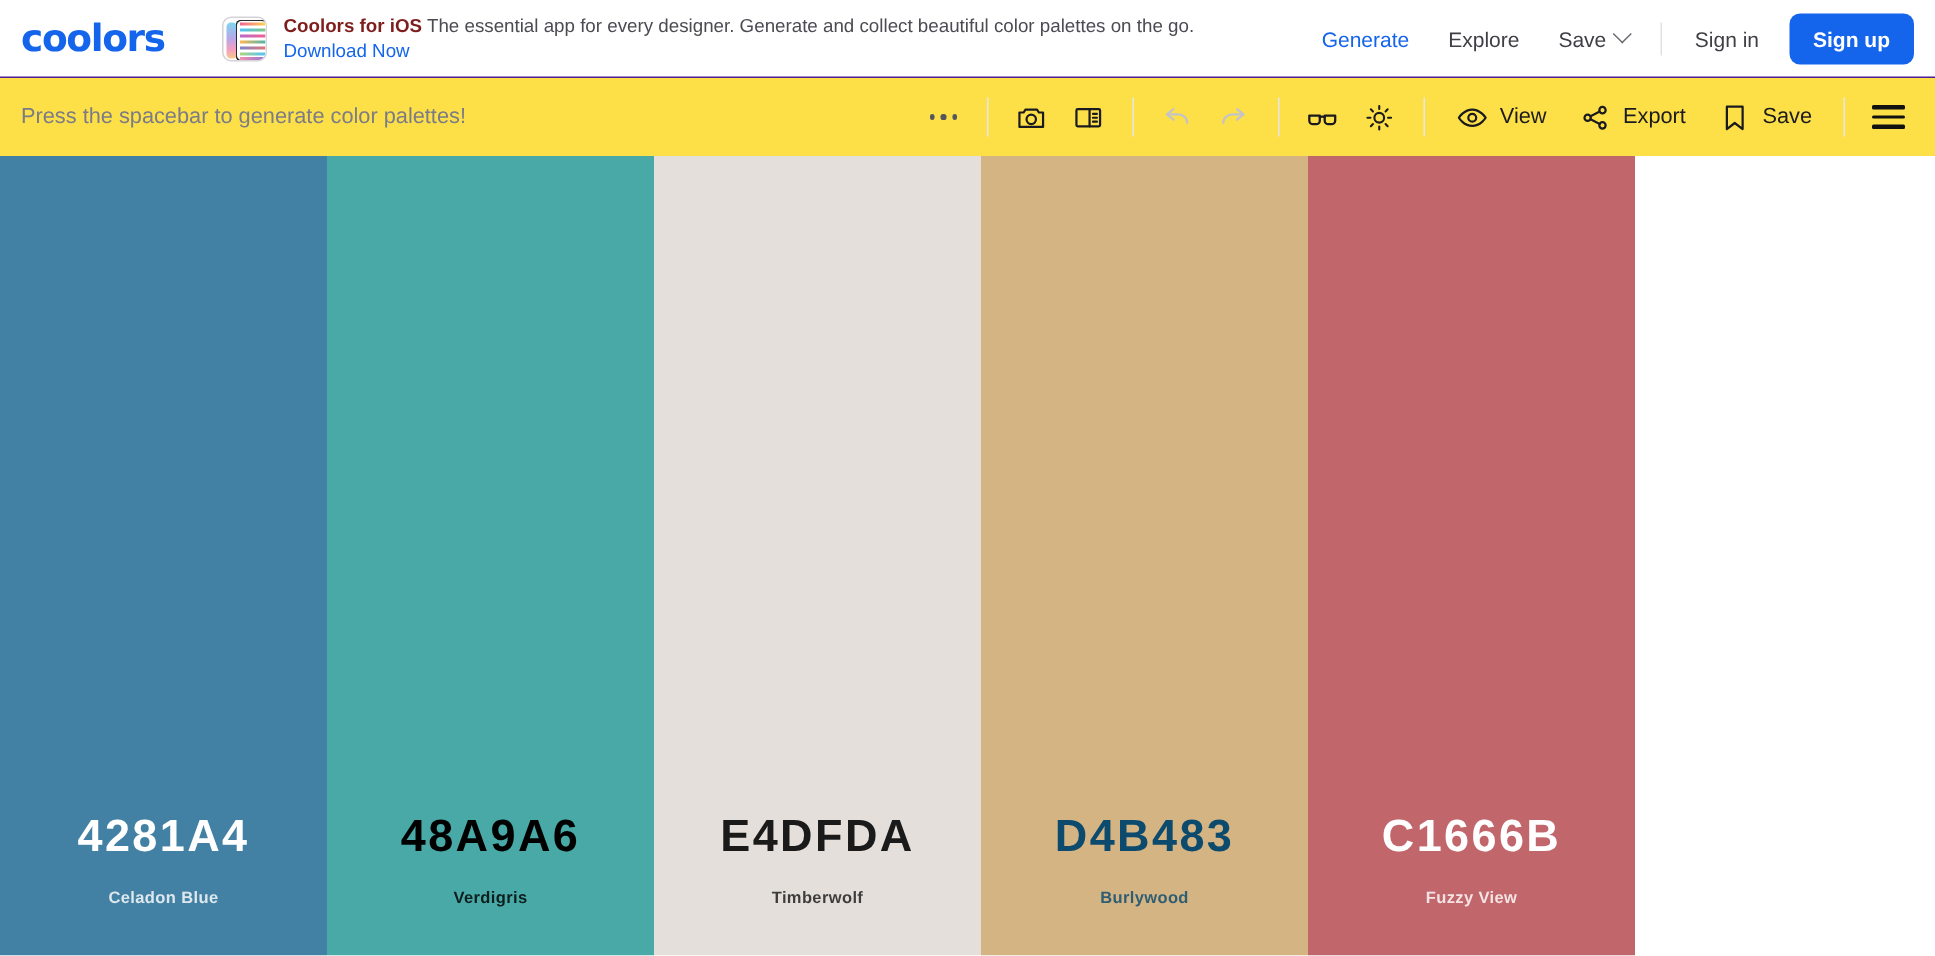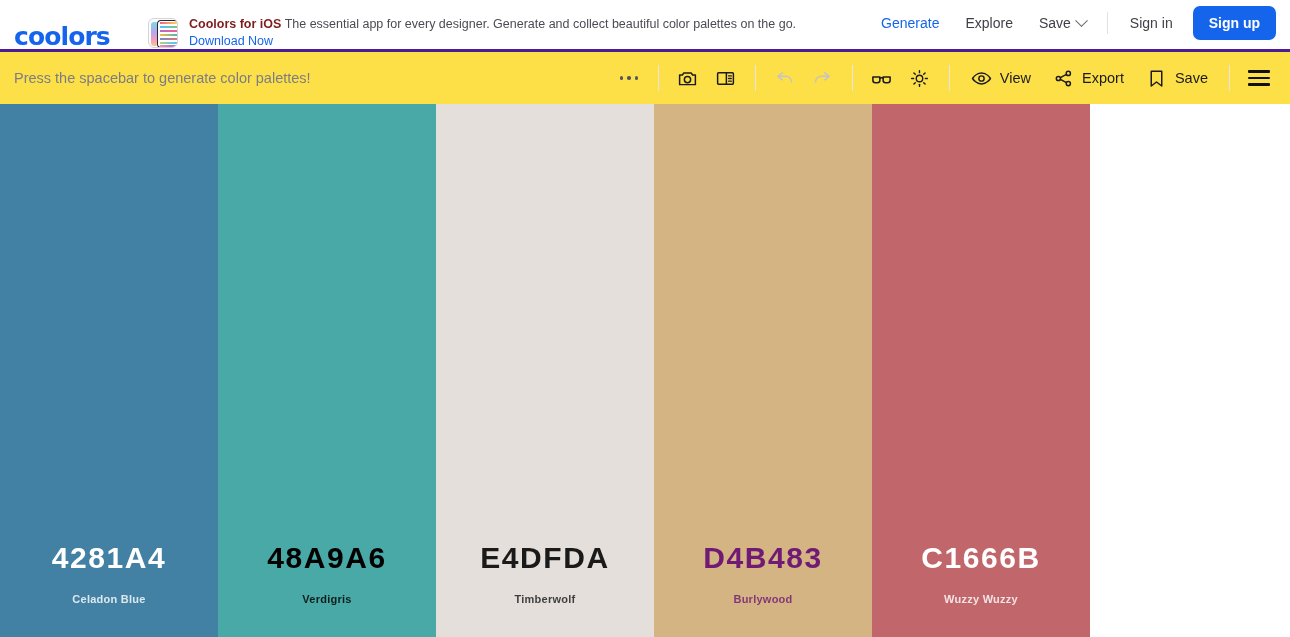--- a/index.html
+++ b/index.html
@@ -9,22 +9,22 @@
     overflow: hidden;
     font-family: "Liberation Sans", sans-serif;
     background: #ffffff;
     -webkit-font-smoothing: antialiased;
   }
 
   
   .header {
     height: 52px;
     display: flex;
-    align-items: flex-end;
-    border-bottom: 3px solid #4c1d95;
+    align-items: center;
+    border-bottom: 1px solid #4c1d95;
     background: #fff;
     position: relative;
   }
   .logo {
     width: 148px;
     padding-left: 14px;
     display: flex;
     align-items: center;
   }
   .logo-text {
@@ -429,22 +429,22 @@
   <div class="swatch" style="background: rgb(72, 169, 166); color: #000000;">
     <div class="hex">48A9A6</div>
     <div class="cname">Verdigris</div>
   </div>
 
   <div class="swatch" style="background: rgb(228, 223, 218); color: rgb(26, 26, 26);">
     <div class="hex">E4DFDA</div>
     <div class="cname">Timberwolf</div>
   </div>
 
-  <div class="swatch" style="background: rgb(212, 180, 131); color: #701a75;">
+  <div class="swatch" style="background: rgb(212, 180, 131); color: #0c4a6e;">
     <div class="hex">D4B483</div>
     <div class="cname">Burlywood</div>
   </div>
 
   <div class="swatch" style="background: rgb(193, 102, 107); color: rgb(255, 255, 255);">
     <div class="hex">C1666B</div>
-    <div class="cname">Wuzzy Wuzzy</div>
+    <div class="cname">Fuzzy View</div>
   </div>
 </div>
 
 </body></html>

